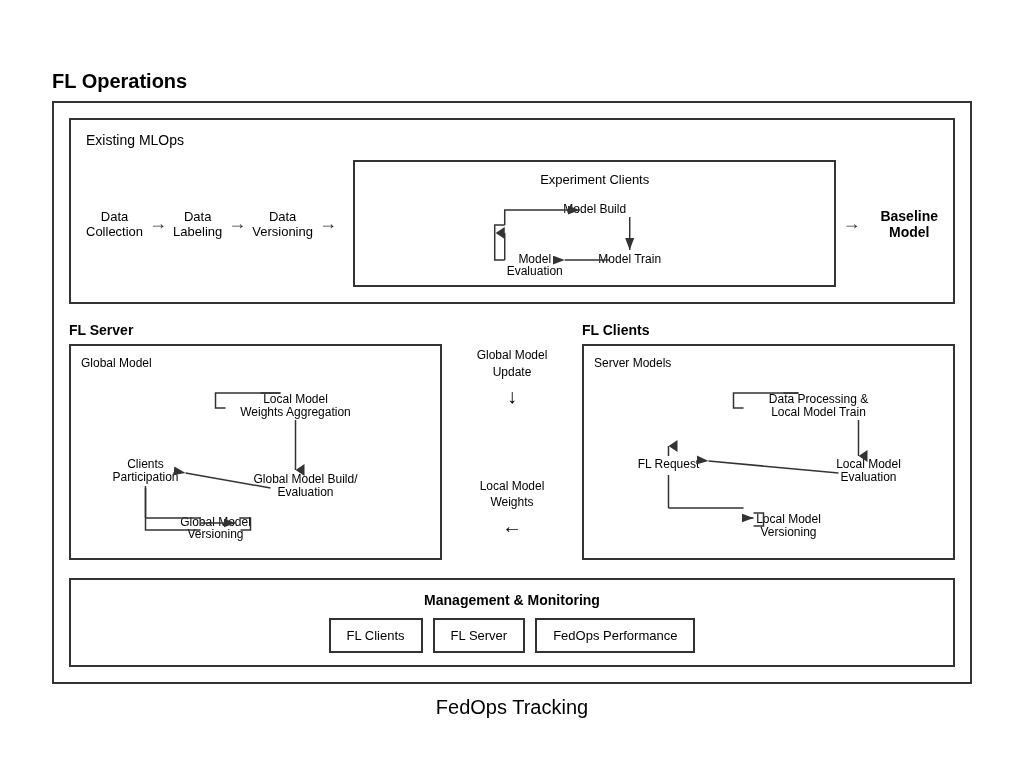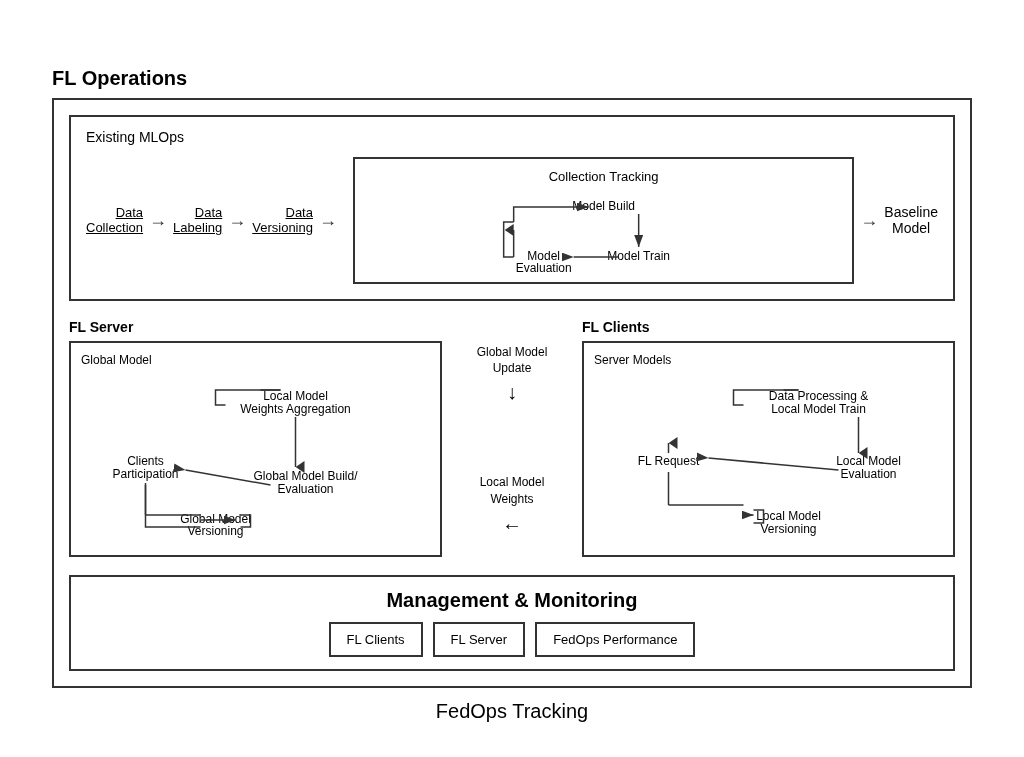--- a/index.html
+++ b/index.html
@@ -33,23 +33,22 @@
       font-weight: normal;
       font-size: 14px;
       margin-bottom: 12px;
     }
     .mlops-flow {
       display: flex;
       align-items: center;
       gap: 0;
     }
     .flow-item {
-      text-align: right;
-      font-size: 13px;
-      text-decoration: underline;
+      text-align: center;
+      font-size: 13px;
     }
     .arrow-right {
       display: flex;
       align-items: center;
       margin: 0 6px;
       font-size: 18px;
       color: #333;
     }
     
     .experiment-box {
@@ -102,41 +101,41 @@
       font-size: 13px;
     }
     
     .management-area {
       border: 2px solid #333;
       padding: 12px 15px;
       position: relative;
     }
     .management-title {
       font-weight: bold;
-      font-size: 20px;
+      font-size: 14px;
       text-align: center;
       margin-bottom: 10px;
     }
     .management-items {
       display: flex;
       justify-content: center;
       gap: 10px;
     }
     .mgmt-box {
       border: 2px solid #333;
       padding: 8px 16px;
       font-size: 13px;
       text-align: center;
     }
     
     .baseline-model {
-      font-weight: normal;
+      font-weight: bold;
       font-size: 14px;
       text-align: center;
-      margin-left: 0;
+      margin-left: 14px;
       white-space: nowrap;
     }
     
     .page-caption {
       text-align: center;
       font-size: 20px;
       margin-top: 12px;
     }
     .flex-row { display: flex; flex-direction: row; align-items: center; }
 
@@ -163,21 +162,21 @@
         <div class="flow-item">Data<br>Collection</div>
         <div class="arrow-right">→</div>
 
         <div class="flow-item">Data<br>Labeling</div>
         <div class="arrow-right">→</div>
 
         <div class="flow-item">Data<br>Versioning</div>
         <div class="arrow-right">→</div>
 
         <div class="experiment-box" style="flex:1;">
-          <div class="experiment-label">Collection Tracking</div>
+          <div class="experiment-label">Experiment Clients</div>
 
           <div style="position:relative; height:80px; width:100%;">
             <svg width="100%" height="80" viewBox="0 0 240 80">
 
               <text x="120" y="18" text-anchor="middle" font-size="12" font-family="Arial">Model Build</text>
 
               <text x="155" y="68" text-anchor="middle" font-size="12" font-family="Arial">Model Train</text>
 
               <text x="60" y="68" text-anchor="middle" font-size="12" font-family="Arial">Model</text>
               <text x="60" y="80" text-anchor="middle" font-size="12" font-family="Arial">Evaluation</text>

